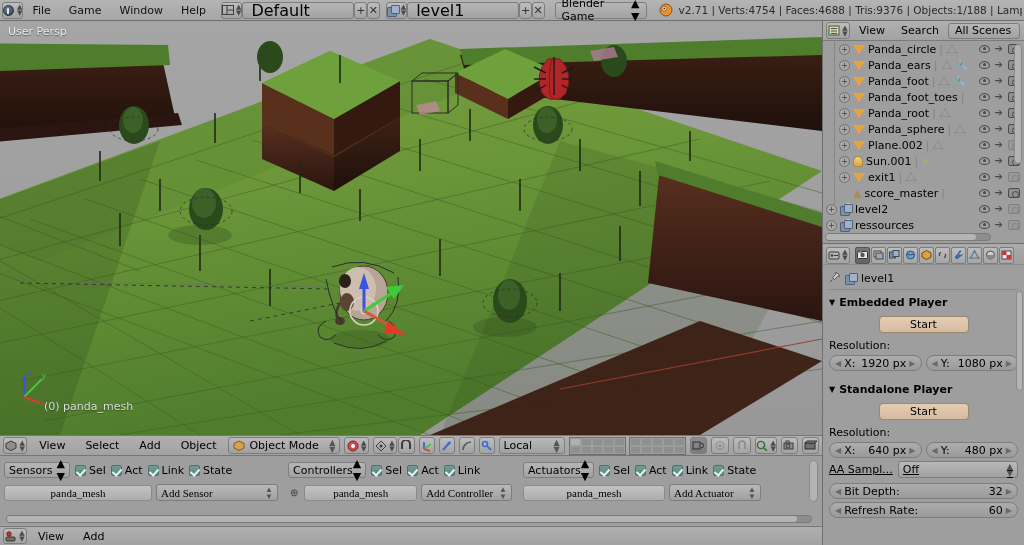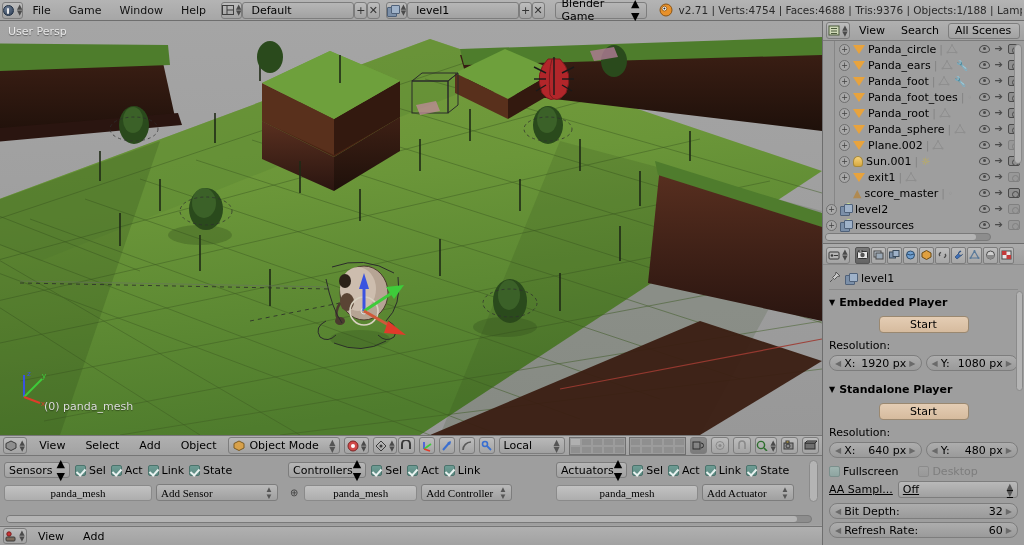--- a/index.html
+++ b/index.html
@@ -66,21 +66,21 @@
     border:1px solid #7d7d7d;
     display:flex;align-items:center;justify-content:center;gap:1px;
   }
   .logo-circ{width:11px;height:11px;border-radius:50%;background:radial-gradient(circle at 35% 30%,#6f7f96,#2c3c52);border:1px solid #203044;position:relative;}
   .logo-circ:after{content:"";position:absolute;left:3px;top:2px;width:2px;height:6px;background:#e8e8e8;border-radius:1px;}
 
   .layoutbtn { width:28px;height:17px;}
   .scr-field {
     background:linear-gradient(#b6b6b6,#a2a2a2);
     border:1px solid #7d7d7d;border-radius:3px;height:17px;
-    display:flex;align-items:center;padding:0 8px;min-width:112px;font-size:11px;
+    display:flex;align-items:center;padding:0 8px;min-width:112px;font-size:16px;
   }
   .plusbtn,.xbtn{width:17px;height:17px;border-radius:3px;background:linear-gradient(#bdbdbd,#a3a3a3);border:1px solid #7d7d7d;display:flex;align-items:center;justify-content:center;font-size:11px;color:#333;}
   .engine-sel{
     background:linear-gradient(#b6b6b6,#a2a2a2);
     border:1px solid #7d7d7d;border-radius:3px;height:17px;
     display:flex;align-items:center;padding:0 6px;min-width:92px;font-size:11px;
   }
   .statustext{font-size:10.5px;color:#2a2a2a;white-space:nowrap;overflow:hidden;}
 
   
@@ -689,21 +689,21 @@
       <div class="row2">
         <span style="width:14px;text-align:center;color:#3f3f3f;font-size:10px">⊕</span>
         <div class="txtfield" style="width:130px">panda_mesh</div>
         <div class="dropdown" style="width:100px">
           <span>Add Controller</span>
           <span class="arrows">▲<br>▼</span>
         </div>
       </div>
     </div>
 
-    <div class="logic-col" style="left:556px;width:260px">
+    <div class="logic-col" style="left:523px;width:260px">
       <div class="row1">
         <div class="smallsel">
           <span>Actuators</span>
           <span class="arrows" style="margin-left:auto">▲<br>▼</span>
         </div>
         <span class="cbx">
             <span class="cbox"></span>
             <span>Sel</span>
           </span>
         <span class="cbx">
@@ -1076,30 +1076,20 @@
             <span class="gt">▶</span>
         </div>
         <div class="numfield">
           <span class="lt">◀</span>
             <span class="lbl" style="margin-top:0">Y:</span>
           <span class="val">480 px</span>
             <span class="gt">▶</span>
         </div>
       </div>
 
-      <div class="chkrow">
-        <span class="cbx">
-          <span class="cbox off" style="background:linear-gradient(#9fb4b0,#8ea5a1);border-color:#7b8f8c"></span>
-          <span>Fullscreen</span>
-        </span>
-        <span class="cbx dim" style="margin-left:14px;color:#7d7d7d">
-          <span class="cbox off" style="opacity:.55"></span>
-          <span>Desktop</span>
-        </span>
-      </div>
 
       <div class="selrow">
         <span style="font-size:11px;white-space:nowrap">AA Sampl...</span>
         <div class="dropdown">
           <span>Off</span>
           <span class="arrows">▲<br>▼</span>
         </div>
       </div>
 
       <div class="numfield" style="margin-top:5px">

